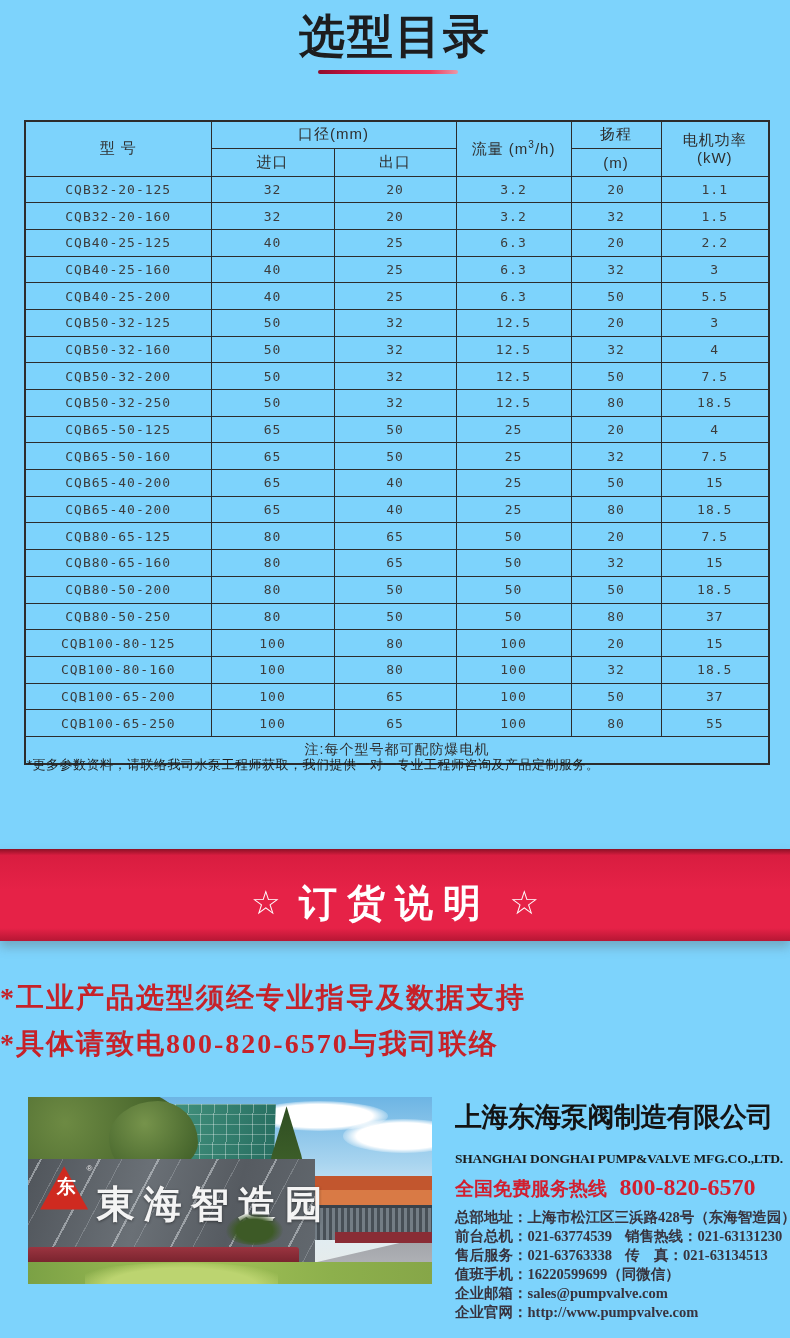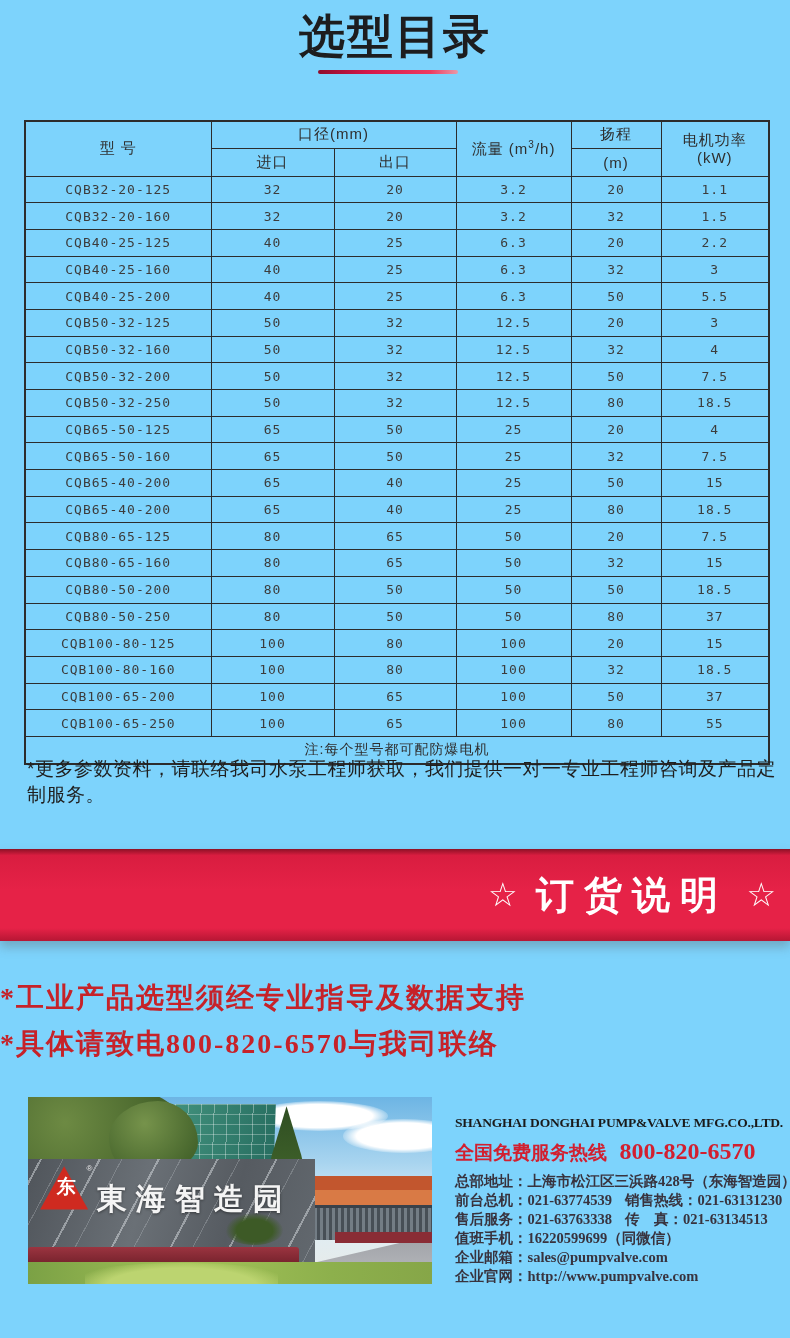--- a/index.html
+++ b/index.html
@@ -20,27 +20,27 @@
   table.spec th{font-size:15px;color:#2f2f2f;letter-spacing:1px;}
   tr.hrow1{height:27px;} tr.hrow2{height:28px;}
   table.spec tbody td{height:25.7px;font-family:"DejaVu Sans Mono",monospace;
     font-size:13px;color:#3c3c3c;letter-spacing:1px;}
   table.spec td.note-cell{height:26px;font-family:"Liberation Sans",sans-serif;
     font-size:14px;color:#2f2f2f;letter-spacing:1px;}
   .sup3{font-size:10px;vertical-align:super;}
   .two-line{line-height:18px;display:block;}
 
   
-  .remark{position:absolute;top:756px;left:27px;font-size:19px;color:#1f1f1f;letter-spacing:.5px;}
+  .remark{position:absolute;top:756px;left:27px;font-size:13px;color:#1f1f1f;letter-spacing:.5px;}
 
   
   .banner{position:absolute;top:849px;left:0;width:790px;height:92px;
     background:linear-gradient(180deg,#8e1126 0%,#d91d40 7%,#e62247 45%,#e62247 86%,#b61634 100%);
     box-shadow:0 6px 10px rgba(90,90,90,.35);}
-  .banner-inner{height:92px;line-height:92px;text-align:right;color:#fff;white-space:nowrap;}
+  .banner-inner{height:92px;line-height:92px;text-align:center;color:#fff;white-space:nowrap;margin-top:8px;}
   .banner-title{font-size:38px;font-weight:700;letter-spacing:10px;}
   .banner-star{font-size:33px;font-weight:400;margin:0 14px;position:relative;top:-2px;}
 
   
   .slogan{position:absolute;left:0;width:100%;text-align:left;
     font-family:"Liberation Serif",serif;font-weight:700;font-size:28px;
     color:#c62229;letter-spacing:2px;}
   .slogan.s1{top:979px;} .slogan.s2{top:1025px;}
 
   
@@ -61,21 +61,21 @@
   .factory-building{left:70%;top:42%;width:31%;height:28%;
     background:linear-gradient(180deg,#c2562e 0 26%,#d97a45 26% 55%,#e8e0d4 55% 100%);}
   .conifer-tree{left:57%;top:5%;width:14%;height:52%;
     clip-path:polygon(50% 0,76% 50%,95% 100%,5% 100%,24% 50%);
     background:linear-gradient(180deg,#2f4d22,#466b2e);}
   .entrance-gate{left:67%;top:58%;width:33%;height:17%;border-top:3px solid #39414a;
     background:repeating-linear-gradient(90deg,#474f56 0 3px,#737d85 3px 6px);}
   .stone-wall{left:-1%;top:33%;width:72%;height:55%;
     background-image:repeating-linear-gradient(118deg,rgba(0,0,0,0) 0 14px,rgba(215,220,224,.5) 14px 16px,rgba(0,0,0,0) 16px 34px,rgba(190,196,201,.3) 34px 35px,rgba(0,0,0,0) 35px 52px),
       linear-gradient(105deg,#4f545a,#6a7076 40%,#565b61 70%,#62686e);}
-  .wall-sign-text{left:17%;top:44%;color:#f4f4f4;font-weight:700;font-size:30px;letter-spacing:9px;
+  .wall-sign-text{left:17%;top:44%;color:#f4f4f4;font-weight:700;font-size:38px;letter-spacing:9px;
     white-space:nowrap;text-shadow:0 1px 3px rgba(0,0,0,.45);}
   .company-logo{left:3%;top:37%;width:48px;height:46px;
     clip-path:polygon(50% 0,100% 94%,0 94%);background:#cf2a20;}
   .logo-char{left:4.5%;top:41%;width:40px;text-align:center;color:#fff;font-weight:700;font-size:19px;}
   .logo-reg{left:14.5%;top:36%;color:#e9e9e9;font-size:8px;}
   .palm-plant{left:49%;top:62%;width:14%;height:17%;background:radial-gradient(ellipse at 50% 55%,#3d5a26 0 45%,rgba(0,0,0,0) 72%);
     border-radius:45% 55% 50% 50%/60% 55% 45% 40%;}
   .driveway{left:48%;top:74%;width:52%;height:26%;clip-path:polygon(0 100%,100% 0,100% 100%);
     background:linear-gradient(180deg,#9fa1a6,#babcc0);}
   .flower-hedge{left:0;top:80%;width:67%;height:11%;border-radius:3px;
@@ -341,20 +341,21 @@
     <div class="wall-sign-text">東海智造园</div>
     <div class="palm-plant"></div>
     <div class="driveway"></div>
     <div class="flower-hedge"></div>
     <div class="hedge-right"></div>
     <div class="lawn"></div>
     <div class="lawn-mound"></div>
   </div>
 
   <div class="info">
+    <div class="name-cn">上海东海泵阀制造有限公司</div>
     <div class="name-en">SHANGHAI DONGHAI PUMP&amp;VALVE MFG.CO.,LTD.</div>
     <div class="hotline">
       <span class="hotline-label">全国免费服务热线</span>
       <span class="hotline-number">800-820-6570</span>
     </div>
     <div class="contacts">
       <div class="contact-line">
         <span>总部地址：</span><span>上海市松江区三浜路428号（东海智造园）</span>
       </div>
       <div class="contact-line">

